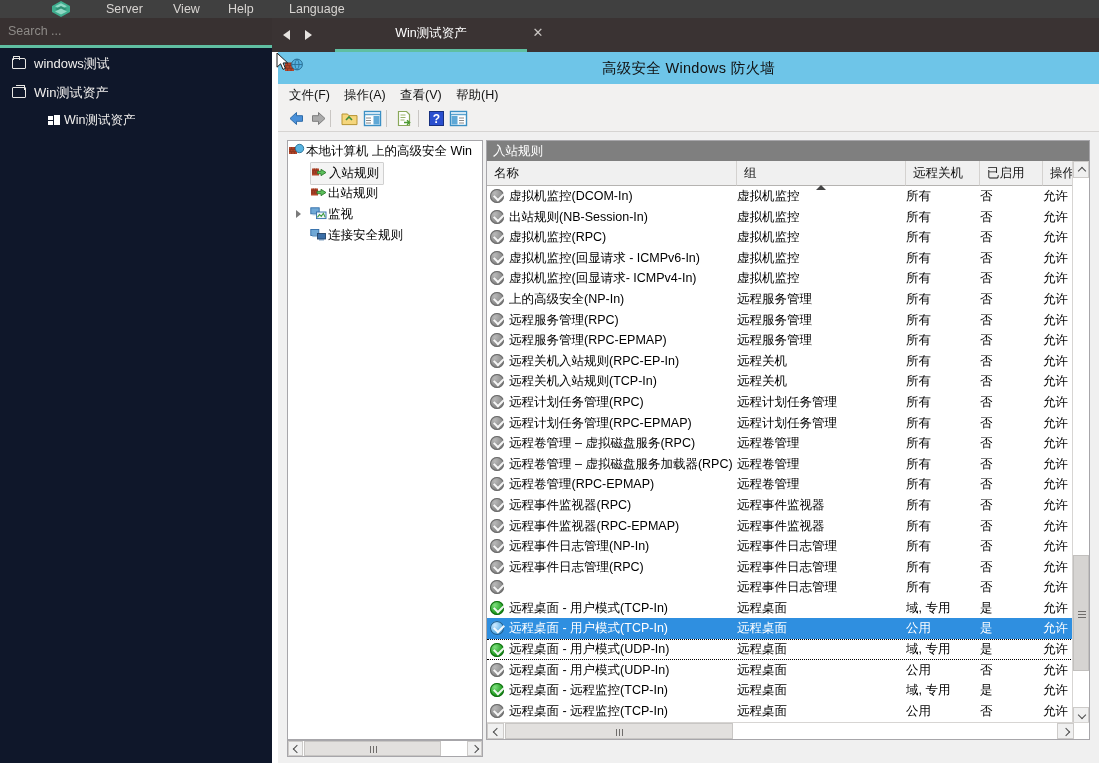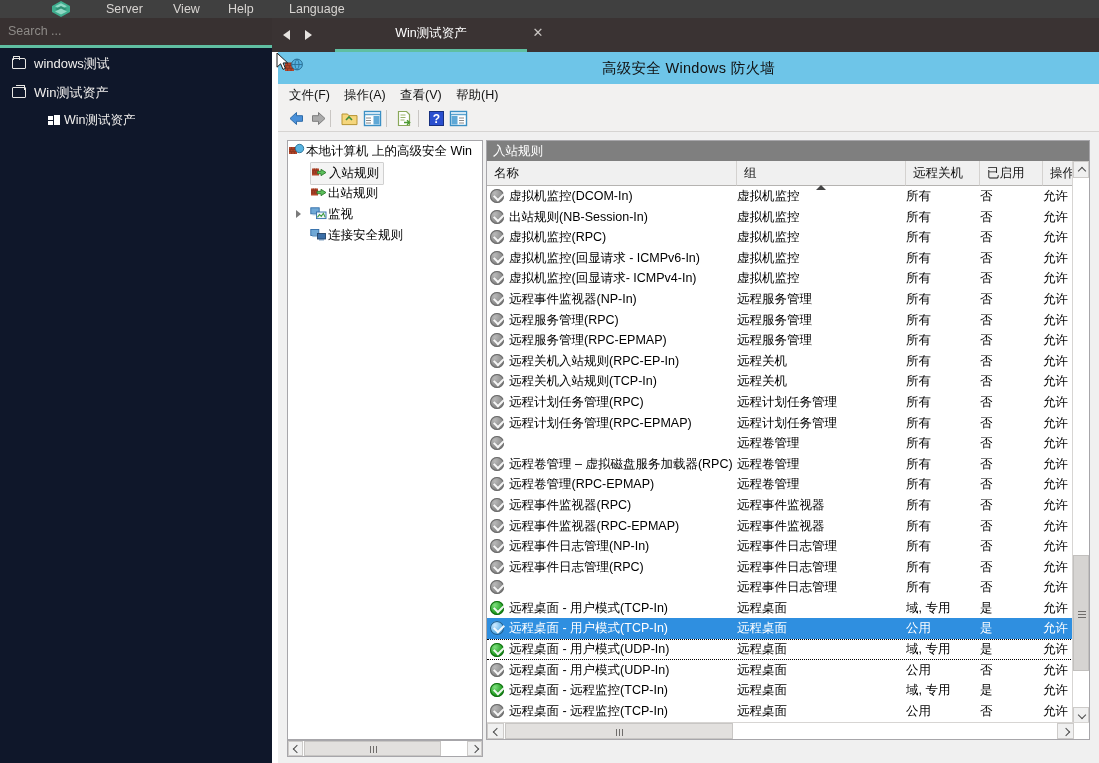--- a/index.html
+++ b/index.html
@@ -567,21 +567,21 @@
               <span class="cell c-name">虚拟机监控(回显请求- ICMPv4-In)</span>
               <span class="cell c-group">虚拟机监控</span>
               <span class="cell c-prof">所有</span>
               <span class="cell c-enab">否</span>
               <span class="cell c-act">允许</span>
             </div>
             <div class="row">
               <span class="dot off">
                 <span class="chk"></span>
               </span>
-              <span class="cell c-name">远程事件监视器(NP-In)</span>
+              <span class="cell c-name">上的高级安全(NP-In)</span>
               <span class="cell c-group">远程服务管理</span>
               <span class="cell c-prof">所有</span>
               <span class="cell c-enab">否</span>
               <span class="cell c-act">允许</span>
             </div>
             <div class="row">
               <span class="dot off">
                 <span class="chk"></span>
               </span>
               <span class="cell c-name">远程服务管理(RPC)</span>
@@ -637,20 +637,21 @@
               <span class="cell c-name">远程计划任务管理(RPC-EPMAP)</span>
               <span class="cell c-group">远程计划任务管理</span>
               <span class="cell c-prof">所有</span>
               <span class="cell c-enab">否</span>
               <span class="cell c-act">允许</span>
             </div>
             <div class="row">
               <span class="dot off">
                 <span class="chk"></span>
               </span>
+              <span class="cell c-name">远程卷管理 – 虚拟磁盘服务(RPC)</span>
               <span class="cell c-group">远程卷管理</span>
               <span class="cell c-prof">所有</span>
               <span class="cell c-enab">否</span>
               <span class="cell c-act">允许</span>
             </div>
             <div class="row">
               <span class="dot off">
                 <span class="chk"></span>
               </span>
               <span class="cell c-name">远程卷管理 – 虚拟磁盘服务加载器(RPC)</span>

